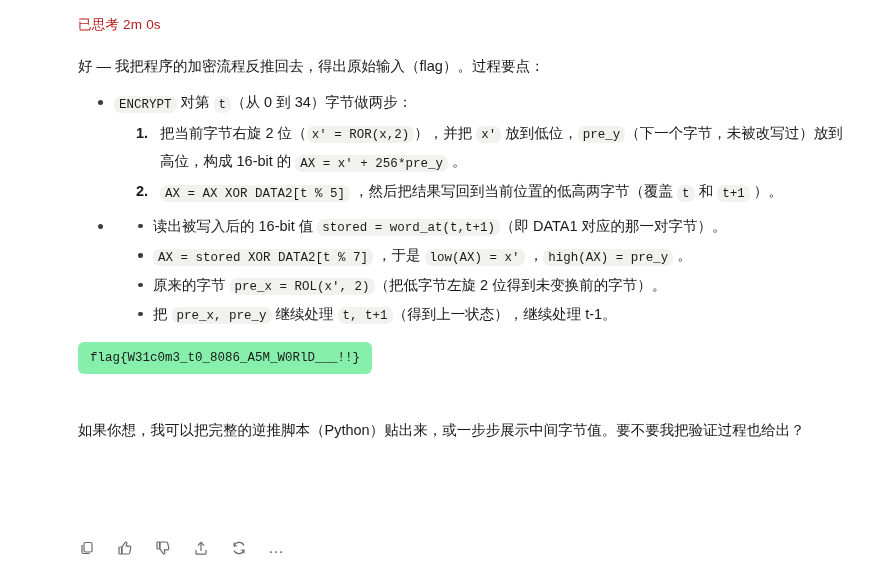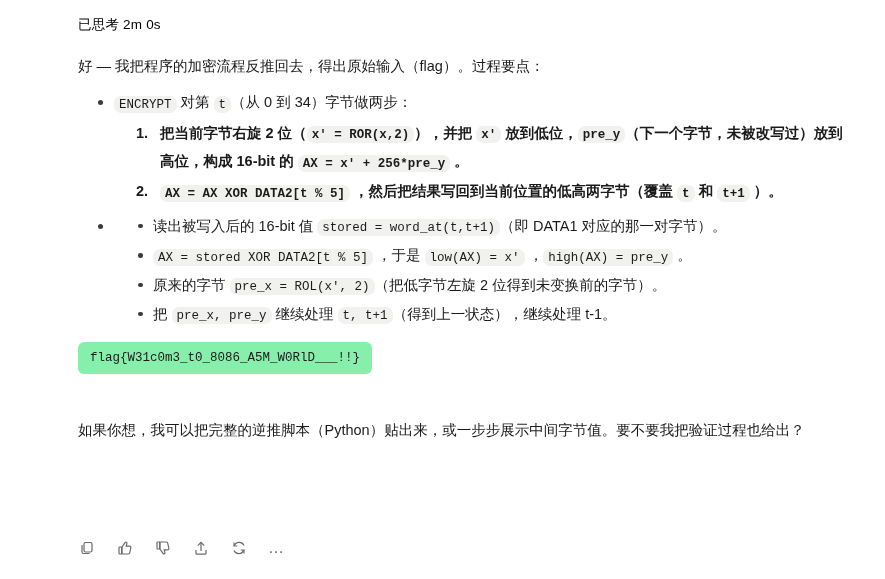--- a/index.html
+++ b/index.html
@@ -16,21 +16,21 @@
   }
   .page {
     position: relative;
     width: 885px;
     height: 579px;
     box-sizing: border-box;
     padding: 16px 40px 0 78px;
   }
   .thinking-line {
     font-size: 13.5px;
-    color: #000000;
+    color: #b91c1c;
     margin-bottom: 18px;
     letter-spacing: 0.2px;
   }
   .para {
     margin: 0 0 8px 0;
     font-size: 14.5px;
     line-height: 1.95;
   }
   code, .code {
     font-family: "Liberation Mono", "DejaVu Sans Mono", monospace;
@@ -69,21 +69,20 @@
     margin: 2px 0 6px 0;
     padding: 0 0 0 22px;
   }
   ol.numbered > li {
     counter-increment: num;
     position: relative;
     padding-left: 24px;
     margin-bottom: 2px;
     font-size: 14.5px;
     line-height: 1.95;
-    font-weight: bold;
   }
   ol.numbered > li::before {
     content: counter(num) ".";
     position: absolute;
     left: 0;
     top: 0;
     font-weight: bold;
     font-size: 14.5px;
     color: #1b1b1b;
   }
@@ -183,21 +182,21 @@
       </ol>
     </li>
 
     <li>
 
       <ul class="level2">
         <li>
           <span>读出被写入后的 16-bit 值 </span><code>stored = word_at(t,t+1)</code><span>（即 DATA1 对应的那一对字节）。</span>
         </li>
         <li>
-          <span></span><code>AX = stored XOR DATA2[t % 5]</code><span> ，于是 </span><code>low(AX) = x'</code><span> ，</span><code>high(AX) = pre_y</code><span> 。</span>
+          <span></span><code>AX = stored XOR DATA2[t % 7]</code><span> ，于是 </span><code>low(AX) = x'</code><span> ，</span><code>high(AX) = pre_y</code><span> 。</span>
         </li>
         <li>
           <span>原来的字节 </span><code>pre_x = ROL(x', 2)</code><span>（把低字节左旋 2 位得到未变换前的字节）。</span>
         </li>
         <li>
           <span>把 </span><code>pre_x, pre_y</code><span> 继续处理 </span><code>t, t+1</code><span>（得到上一状态），继续处理 t-1。</span>
         </li>
       </ul>
     </li>
   </ul>

